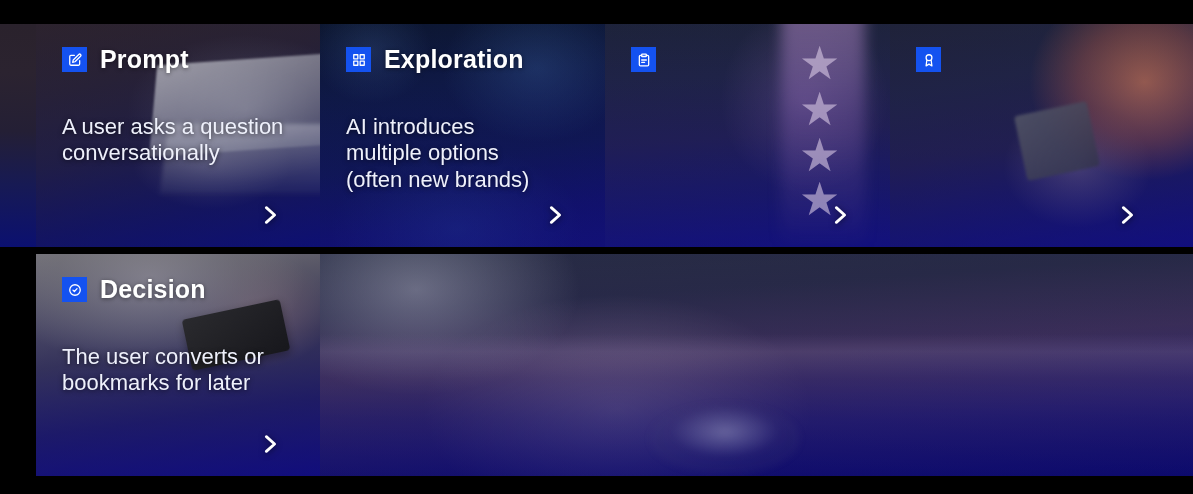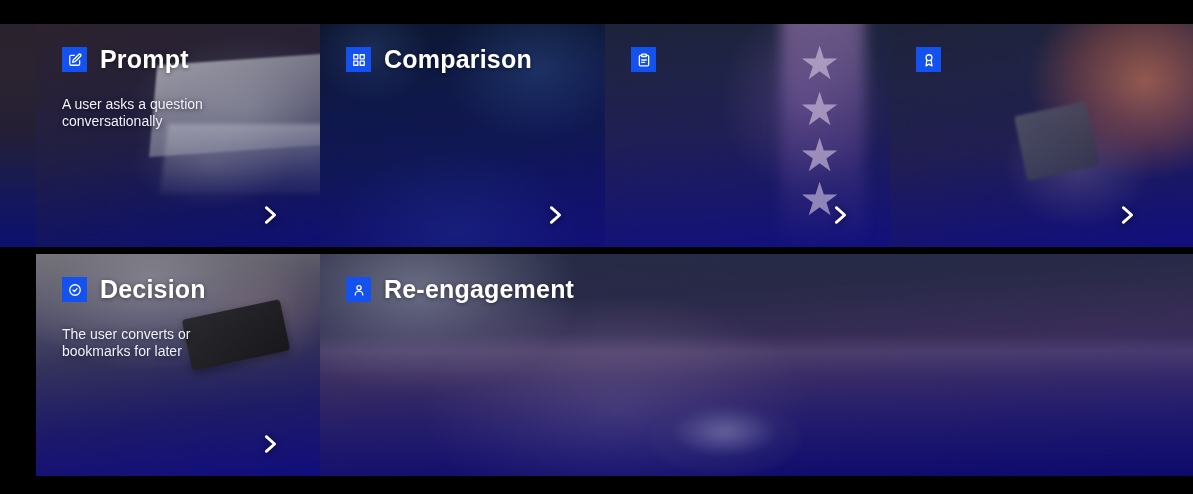--- a/index.html
+++ b/index.html
@@ -32,22 +32,22 @@
     box-shadow:0 0 0 0 rgba(0,0,0,0);
   }
   .icon-box svg { width:14px; height:14px; display:block; }
   .card-title {
     color:#ffffff; font-size:25px; font-weight:700; letter-spacing:.2px;
     line-height:1; text-shadow:0 1px 4px rgba(0,0,0,.45);
   }
 
   
   .card-desc {
-    margin-top:24px;
-    color:#eef0fb; font-size:14px; line-height:1.2; font-weight:400;
+    margin-top:42px;
+    color:#eef0fb; font-size:22px; line-height:1.2; font-weight:400;
     white-space:pre-line;
     text-shadow:0 1px 5px rgba(0,0,0,.65);
     max-width:250px;
   }
 
   
   .chevron {
     position:absolute; bottom:19px; z-index:6; width:22px; height:26px;
     filter:drop-shadow(0 1px 3px rgba(0,0,0,.6));
   }
@@ -212,22 +212,25 @@
       <div class="card-inner">
         <div class="card-head">
           <span class="icon-box">
             <svg viewBox="0 0 24 24" fill="none" stroke="#ffffff" stroke-width="2.2" stroke-linecap="round" stroke-linejoin="round">
               <rect x="3" y="3" width="7" height="7"></rect>
                 <rect x="14" y="3" width="7" height="7"></rect>
               <rect x="14" y="14" width="7" height="7"></rect>
                 <rect x="3" y="14" width="7" height="7"></rect>
             </svg>
           </span>
-          <span class="card-title">Comparison</span>
-        </div>
+          <span class="card-title">Exploration</span>
+        </div>
+        <div class="card-desc">AI introduces
+multiple options
+(often new brands)</div>
       </div>
       <span class="chevron" style="right:39px">
         <svg viewBox="0 0 24 24" fill="none" stroke="#ffffff" stroke-width="3.1" stroke-linecap="round" stroke-linejoin="round">
             <polyline points="8 4 17 12 8 20"></polyline>
           </svg>
       </span>
     </div>
 
     <div class="card" id="card-comparison" style="width:285px">
       <div class="card-bg"></div>
@@ -305,26 +308,17 @@
           </svg>
       </span>
     </div>
 
     <div class="card" id="card-reengagement" style="width:873px">
       <div class="card-bg"></div>
       <div class="band"></div>
       <div class="mouse"></div>
       <div class="card-tint"></div>
       <div class="card-inner">
-        <div class="card-head">
-          <span class="icon-box">
-            <svg viewBox="0 0 24 24" fill="none" stroke="#ffffff" stroke-width="2.2" stroke-linecap="round" stroke-linejoin="round">
-              <circle cx="12" cy="8" r="3.6"></circle>
-              <path d="M5.5 20.5a6.5 6.5 0 0 1 13 0"></path>
-            </svg>
-          </span>
-          <span class="card-title">Re-engagement</span>
-        </div>
       </div>
     </div>
   </div>
 
 </div>
 
 </body></html>

